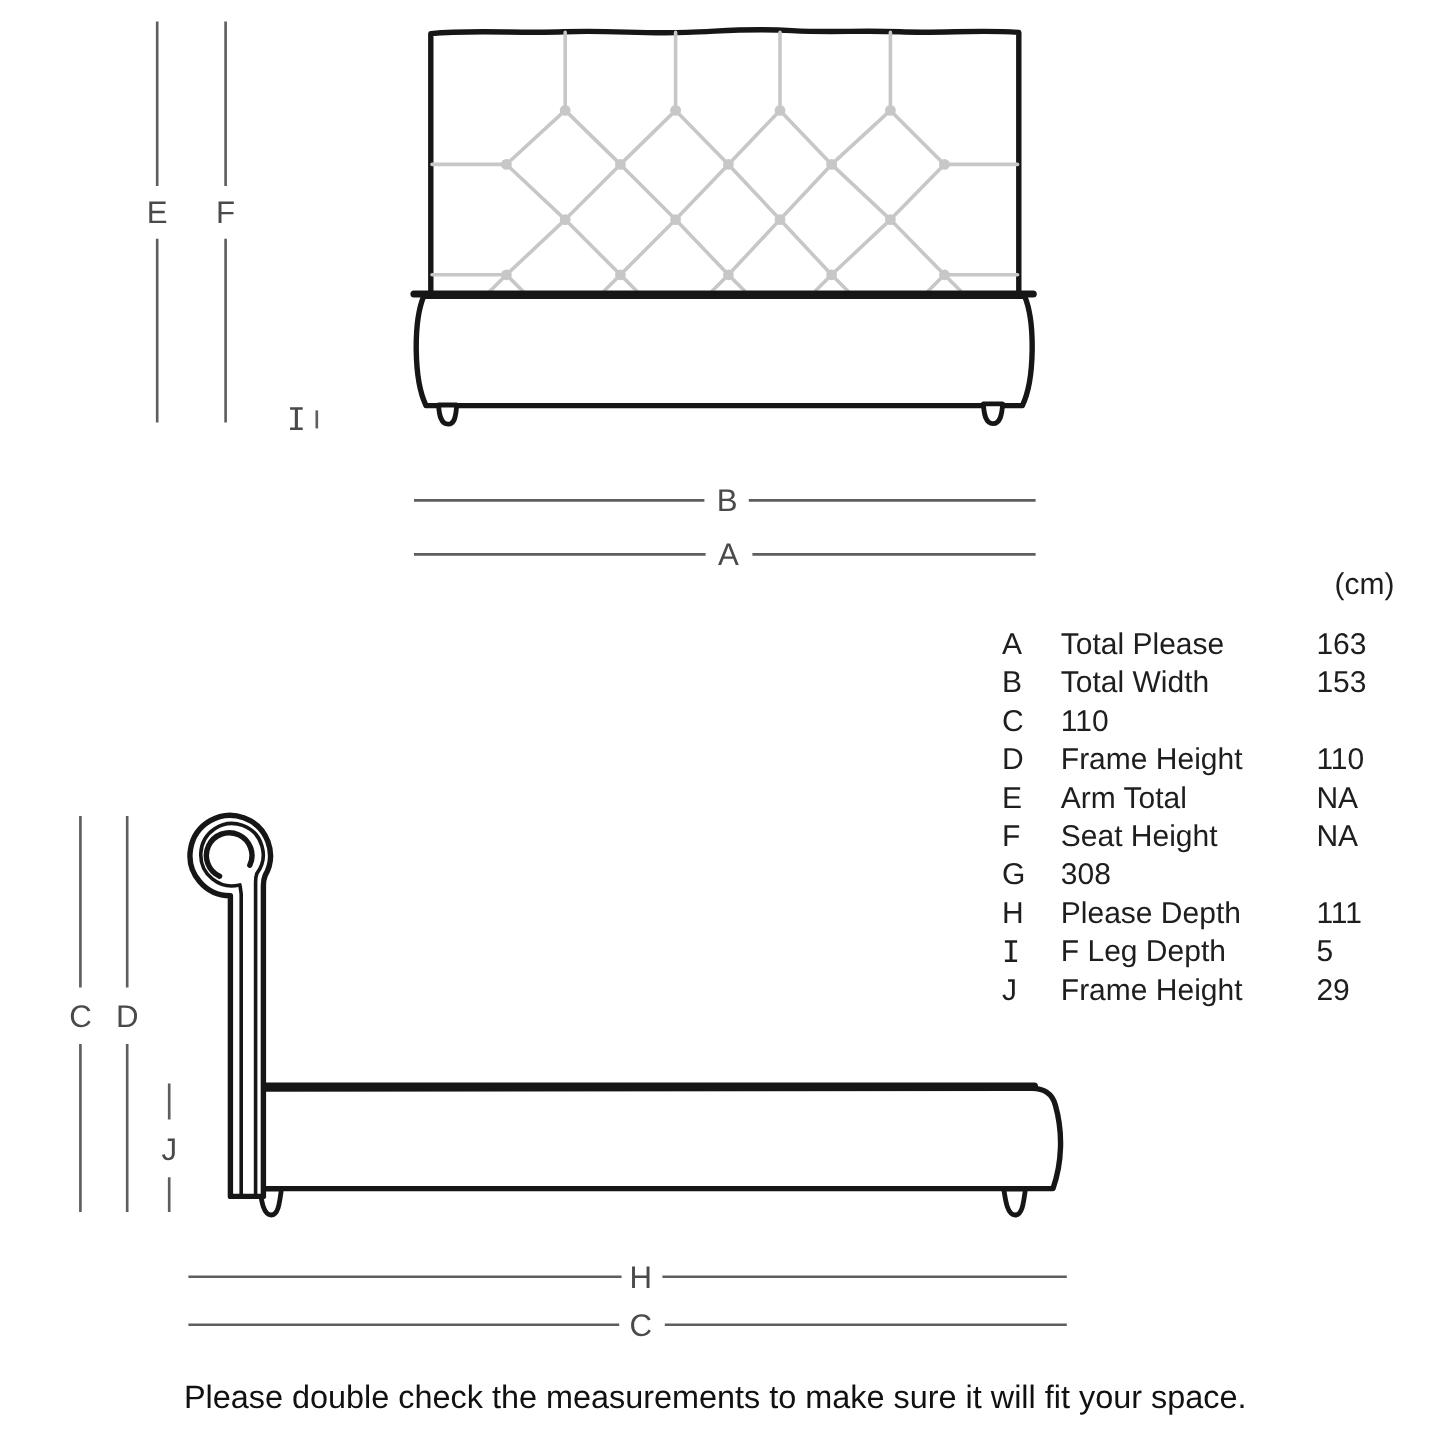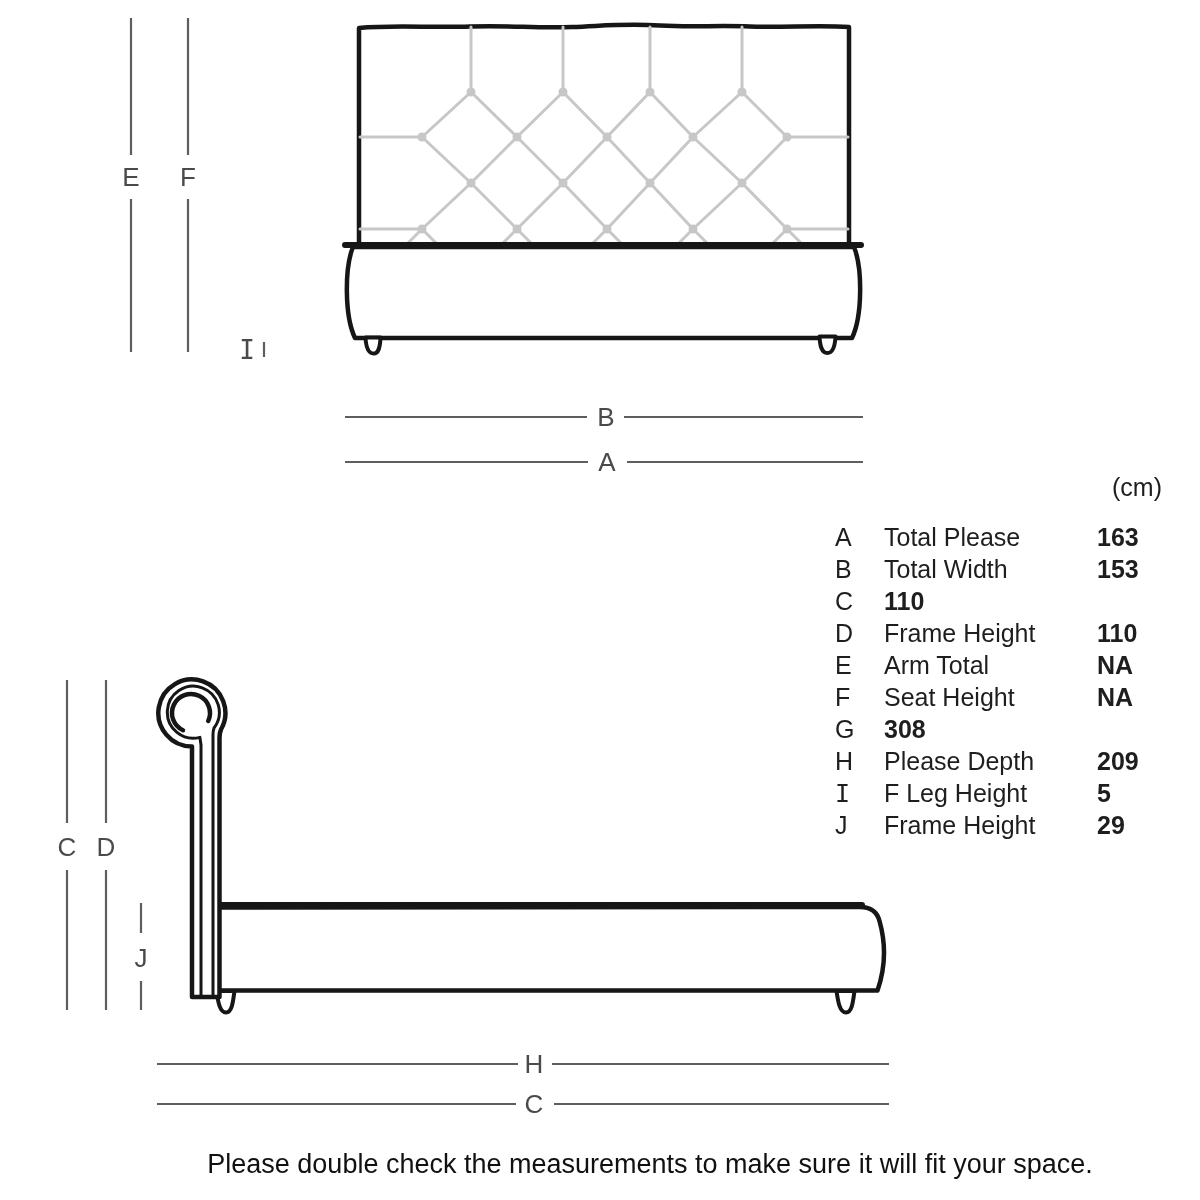--- a/index.html
+++ b/index.html
@@ -36,25 +36,25 @@
   }
   .serif-cap-i{font-family:"DejaVu Sans Mono", monospace;}
 
   
   .meas-table{position:absolute;left:835px;top:474px;color:var(--text);}
   .unit-header{position:absolute;left:240px;top:0;font-size:25px;line-height:26px;white-space:nowrap;margin-left:37px;}
   .rows{position:absolute;left:0;top:47px;width:330px;}
   .trow{display:flex;align-items:center;height:32px;font-size:25px;white-space:nowrap;}
   .c-letter{width:49px;flex:none;}
   .c-label{width:213px;flex:none;}
-  .c-value{flex:none;font-weight:bold;}
+  .c-value{flex:none;}
 
   
   .note{
-    position:absolute;left:650px;top:1150px;transform:translateX(-50%);
+    position:absolute;left:596px;top:1150px;transform:translateX(-50%);
     font-size:27px;line-height:28px;color:#111;white-space:nowrap;
   }
 </style>
 </head>
 <body>
 
 <div class="stage">
 
   <svg class="art" viewBox="0 0 1200 1200" aria-hidden="true">
 
@@ -186,25 +186,25 @@
         <span class="c-label">Seat Height</span>
         <span class="c-value">NA</span>
       </div>
         <div class="trow">
         <span class="c-letter">G</span>
         <span class="c-value">308</span>
       </div>
         <div class="trow">
         <span class="c-letter">H</span>
         <span class="c-label">Please Depth</span>
-        <span class="c-value">209</span>
+        <span class="c-value">111</span>
       </div>
         <div class="trow">
         <span class="c-letter serif-cap-i">I</span>
-        <span class="c-label">F Leg Height</span>
+        <span class="c-label">F Leg Depth</span>
         <span class="c-value">5</span>
       </div>
         <div class="trow">
         <span class="c-letter">J</span>
         <span class="c-label">Frame Height</span>
         <span class="c-value">29</span>
       </div>
       </div>
   </div>
 

